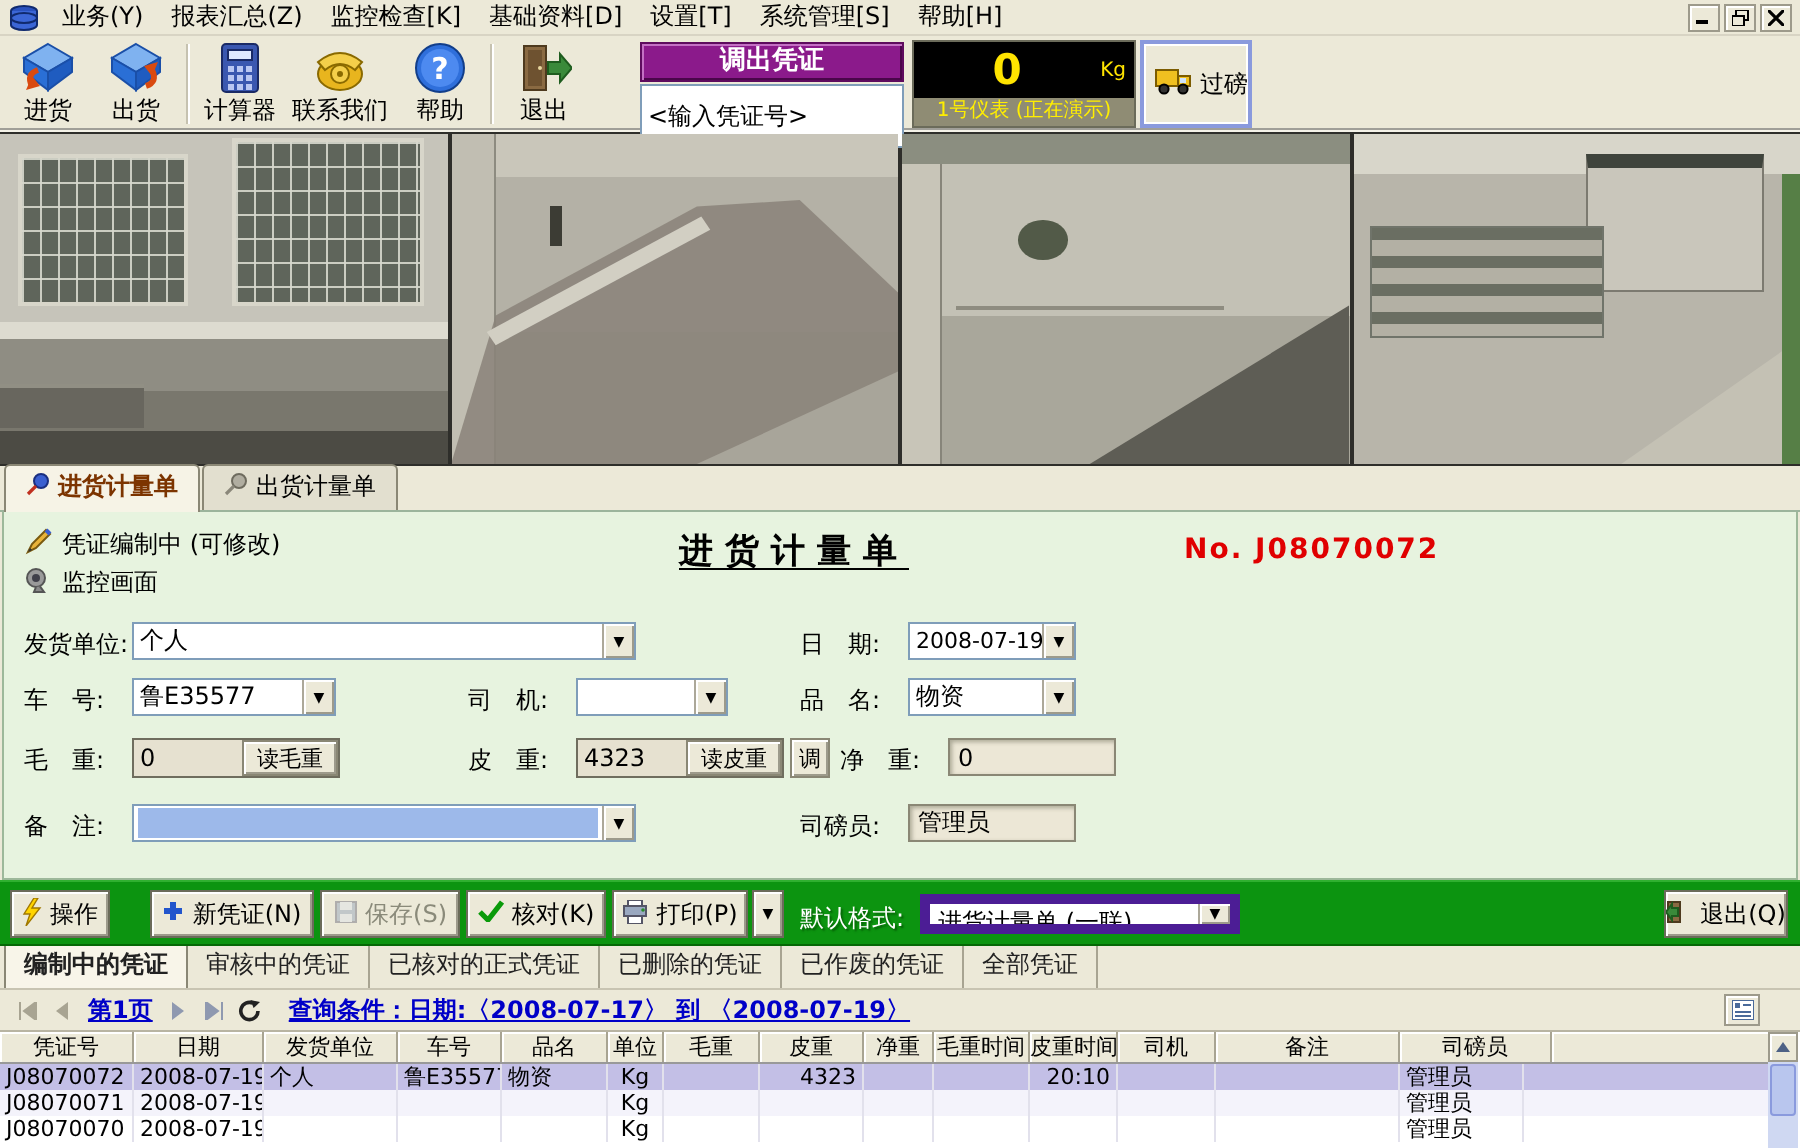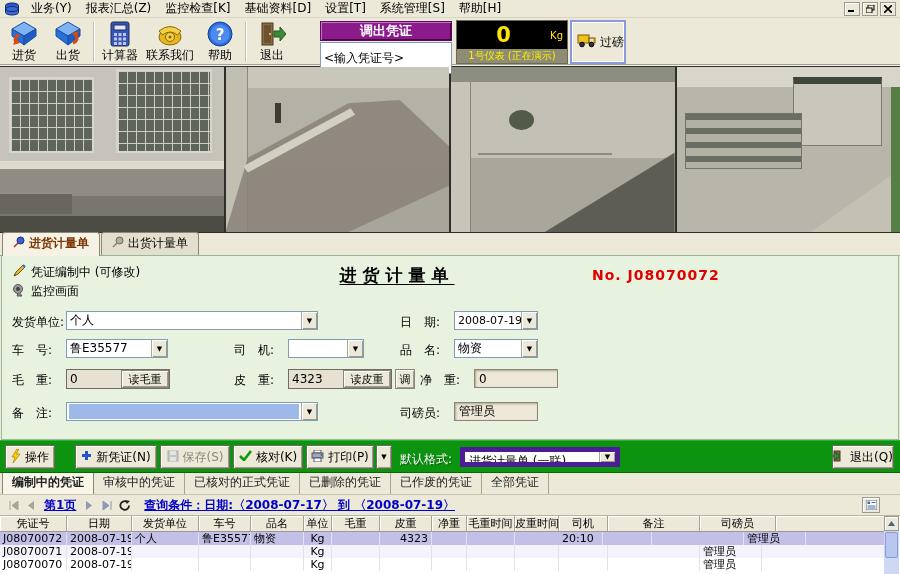--- a/index.html
+++ b/index.html
@@ -524,21 +524,21 @@
           <div class="gc" style="width: 67px; text-align: left;">J08070072</div>
           <div class="gc" style="width: 65px; text-align: left;">2008-07-19</div>
           <div class="gc" style="width: 67px; text-align: left;">个人</div>
           <div class="gc" style="width: 52px; text-align: left;">鲁E35577</div>
           <div class="gc" style="width: 53px; text-align: left;">物资</div>
           <div class="gc" style="width: 28px; text-align: center;">Kg</div>
           <div class="gc" style="width: 48px; text-align: right;"></div>
           <div class="gc" style="width: 52px; text-align: right;">4323</div>
           <div class="gc" style="width: 35px; text-align: right;"></div>
           <div class="gc" style="width: 48px; text-align: center;"></div>
-          <div class="gc" style="width: 44px; text-align: left; margin-left: 44px;">20:10</div>
+          <div class="gc" style="width: 44px; text-align: right;">20:10</div>
           <div class="gc" style="width: 49px; text-align: left;"></div>
           <div class="gc" style="width: 92px; text-align: left;"></div>
           <div class="gc" style="width: 62px; text-align: left;">管理员</div>
           <div class="gc" style="flex: 1 1 0%; border-right: none;"></div>
         </div>
         <div class="grow alt">
           <div class="gc" style="width: 67px; text-align: left;">J08070071</div>
           <div class="gc" style="width: 65px; text-align: left;">2008-07-19</div>
           <div class="gc" style="width: 67px; text-align: left;"></div>
           <div class="gc" style="width: 52px; text-align: left;"></div>

